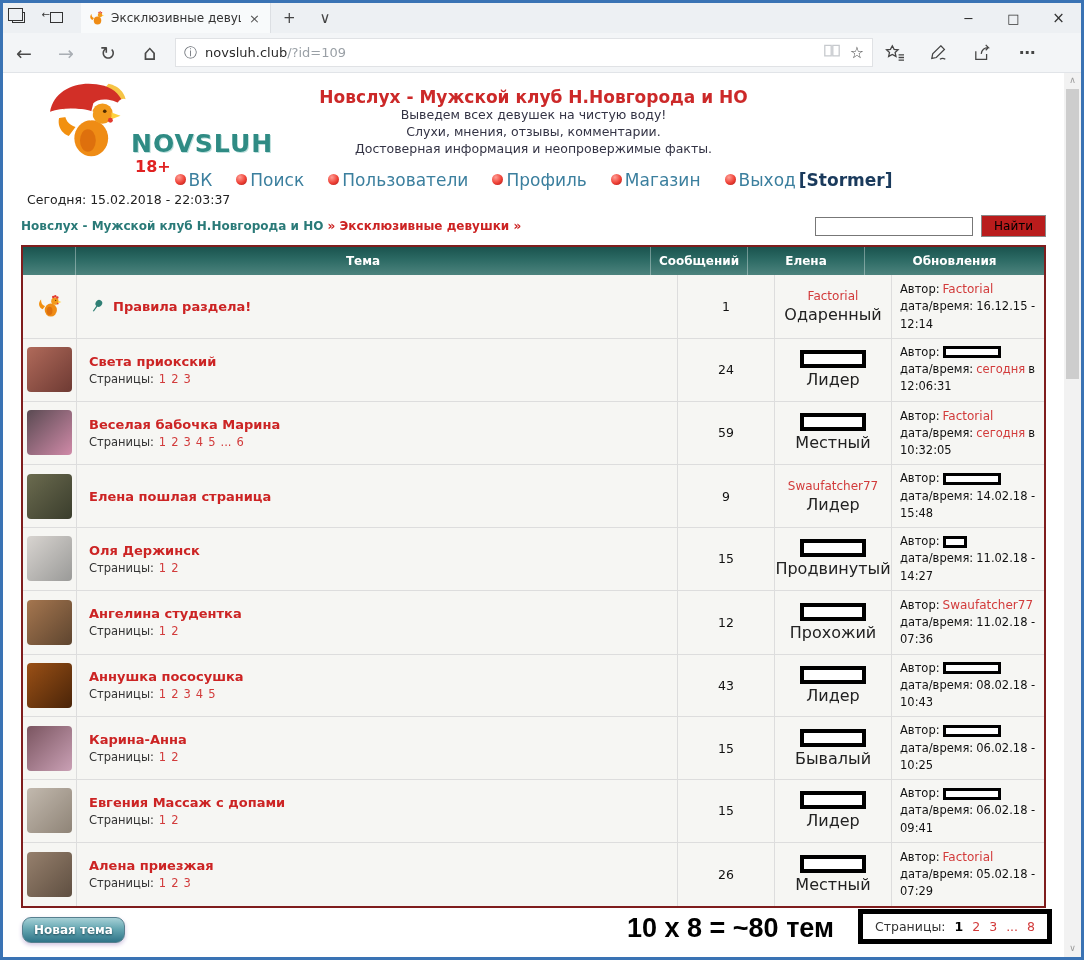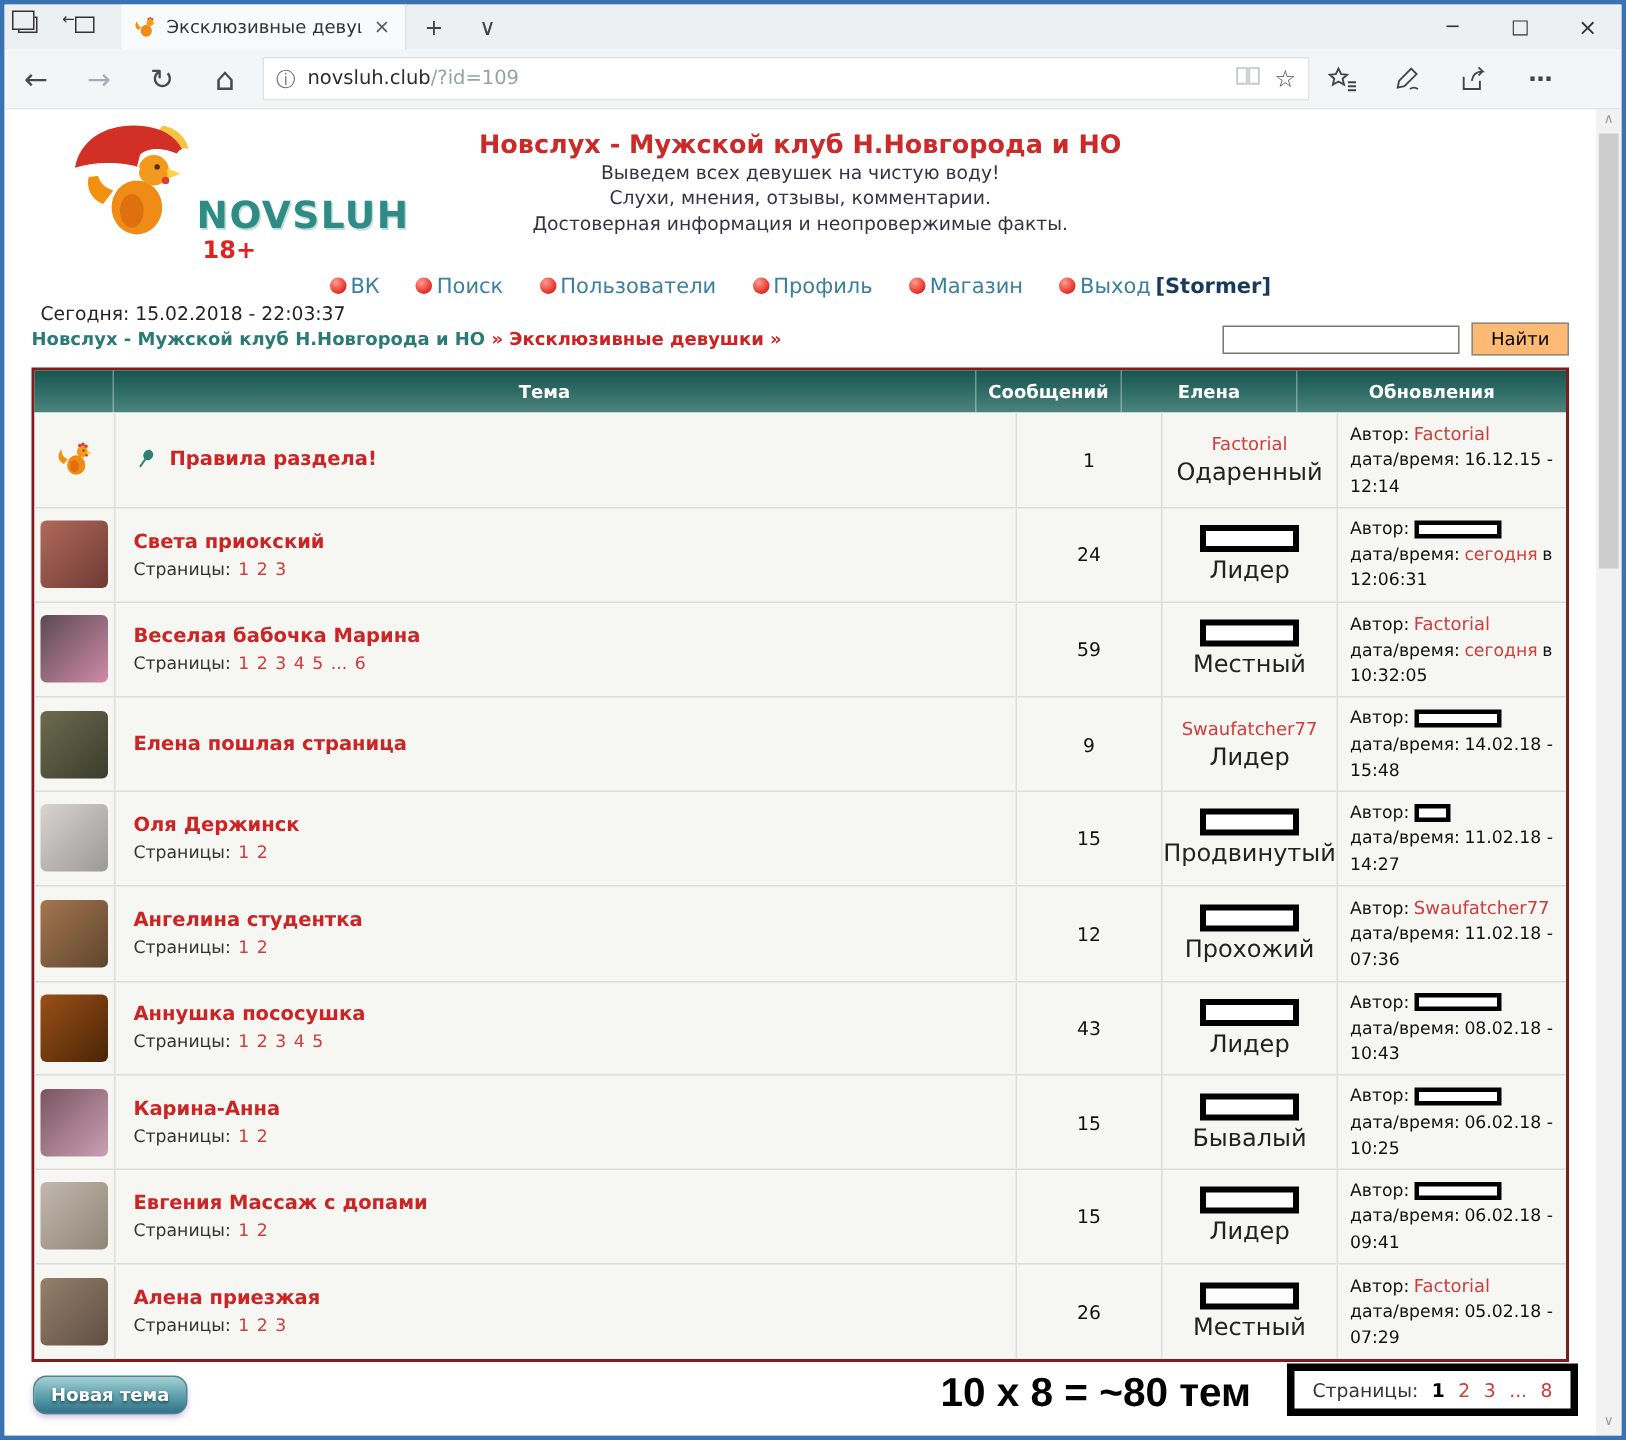--- a/index.html
+++ b/index.html
@@ -46,34 +46,34 @@
   .logo { position:absolute; left:32px; top:4px; width:260px; height:118px; }
   .logo-bird { position:absolute; left:18px; top:14px; }
   .logo-hat { position:absolute; left:6px; top:-2px; }
   .logo-name { position:absolute; left:96px; top:52px; color:#2f8b84; font-weight:800; font-size:25px;
                letter-spacing:1px; text-shadow:1px 1px 0 #bfe0dd; }
   .logo-age { position:absolute; left:100px; top:80px; color:#e02222; font-weight:800; font-size:16px; }
 
   .centerhead { text-align:center; padding-top:14px; }
   .site-title { color:#cc2929; font-weight:bold; font-size:17px; }
   .site-sub { font-size:12.5px; color:#333344; line-height:1.35; }
-  .topnav { margin-top:25px; display:flex; justify-content:center; gap:24px; font-size:14px; }
+  .topnav { margin-top:12px; display:flex; justify-content:center; gap:24px; font-size:17px; }
   .navlink { color:#3b7f9e; display:flex; align-items:center; gap:3px; text-decoration:none; cursor:pointer; }
   .ball { width:11px; height:11px; border-radius:50%;
           background:radial-gradient(circle at 35% 30%, #ff9d94, #ef4136 55%, #a31515); display:inline-block; }
   .logout-user { color:#1a3a5c; font-weight:bold; }
 
   .today { margin:2px 0 0 24px; font-size:12.5px; color:#222; }
 
   .crumbrow { display:flex; align-items:center; margin:14px 18px 0; }
   .crumbs { font-size:12px; font-weight:bold; color:#2a7a78; }
   .crumbs .redc { color:#cc2222; }
   .spacer { flex:1; }
   .searchin { width:158px; height:19px; border:1px solid #777; font-size:12px; padding:0 3px; }
-  .findbtn { margin-left:8px; height:22px; font-size:12px; padding:1px 12px; background:#fdba74;
+  .findbtn { margin-left:8px; height:22px; font-size:12px; padding:1px 12px; background:#b91c1c;
              border:1px solid #888; font-family:inherit; }
 
   .tealgrad { background:linear-gradient(to bottom, #1a534e, #2c6a64 45%, #4d837d); }
   .forum { margin:8px 18px 0; border:2px solid #7f1d1d; background:#f6f6f3; }
   .thead { display:flex; height:28px; color:#fff; font-weight:bold; font-size:12px; align-items:stretch; }
   .thead > div { display:flex; align-items:center; justify-content:center; border-right:1px solid rgba(255,255,255,.35); }
   .thead > div:last-child { border-right:none; }
   .w-icon { width:53px; } .w-topic { flex:1; } .w-msgs { width:97px; } .w-auth { width:117px; } .w-upd { width:179px; }
 
   .trow { display:flex; min-height:50px; background:#f6f6f3; border-top:1px solid #ddd; }

